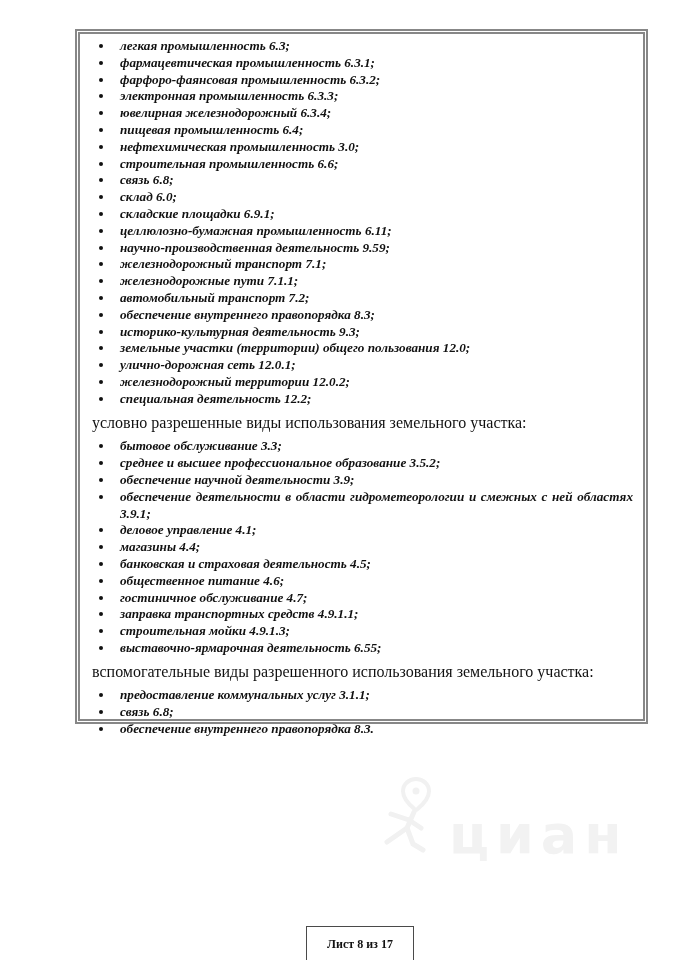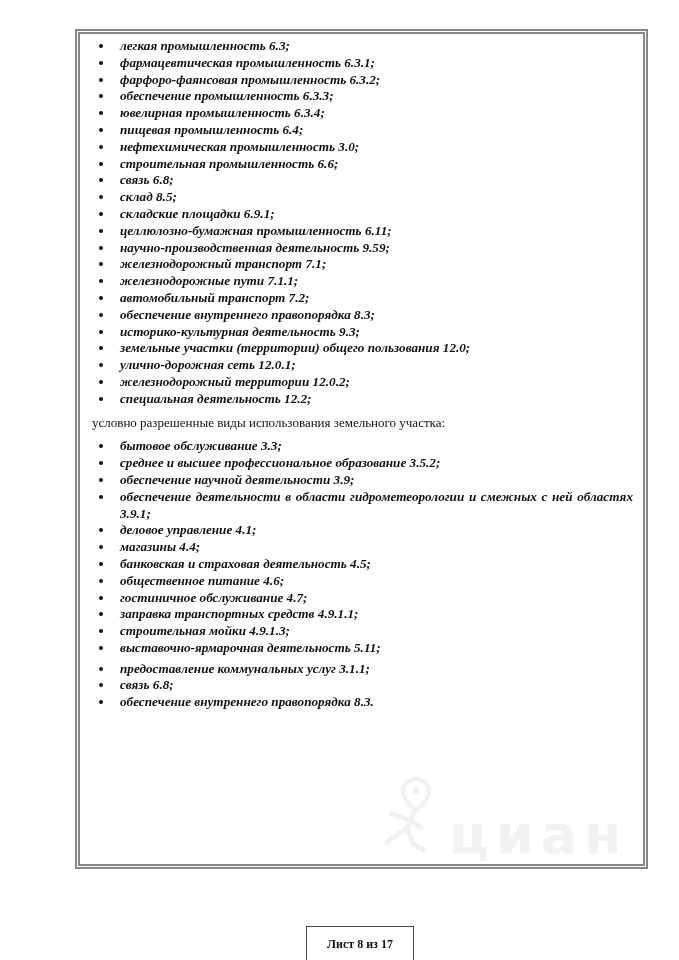--- a/index.html
+++ b/index.html
@@ -14,42 +14,42 @@
     background: #ffffff;
     font-family: "Liberation Serif", serif;
     color: #111111;
     overflow: hidden;
   }
   .frame {
     position: absolute;
     left: 75px;
     top: 29px;
     width: 573px;
-    height: 840px;
+    height: 695px;
     box-sizing: border-box;
     border: 5px double #878787;
     padding: 2px 10px 0 12px;
     background: transparent;
   }
   .blist {
     margin: 0;
     padding: 2px 0 2px 22px;
     list-style: disc;
   }
   .blist li {
     font-size: 13.2px;
     line-height: 16.8px;
     font-weight: bold;
     font-style: italic;
     text-align: justify;
     padding-left: 6px;
   }
   .para {
     margin: 5px 0 5px 0;
-    font-size: 13px;
+    font-size: 16px;
     line-height: 16.8px;
     font-weight: normal;
     font-style: normal;
   }
   .watermark {
     position: absolute;
     left: 383px;
     top: 776px;
     display: flex;
     align-items: flex-end;
@@ -86,27 +86,27 @@
 <body>
 
 <div class="page">
 
   <div class="frame">
 
     <ul class="blist">
         <li>легкая промышленность 6.3;</li>
         <li>фармацевтическая промышленность 6.3.1;</li>
         <li>фарфоро-фаянсовая промышленность 6.3.2;</li>
-        <li>обеспечение промышленность 6.3.3;</li>
-        <li>ювелирная промышленность 6.3.4;</li>
+        <li>электронная промышленность 6.3.3;</li>
+        <li>ювелирная железнодорожный 6.3.4;</li>
         <li>пищевая промышленность 6.4;</li>
         <li>нефтехимическая промышленность 3.0;</li>
         <li>строительная промышленность 6.6;</li>
         <li>связь 6.8;</li>
-        <li>склад 8.5;</li>
+        <li>склад 6.0;</li>
         <li>складские площадки 6.9.1;</li>
         <li>целлюлозно-бумажная промышленность 6.11;</li>
         <li>научно-производственная деятельность 9.59;</li>
         <li>железнодорожный транспорт 7.1;</li>
         <li>железнодорожные пути 7.1.1;</li>
         <li>автомобильный транспорт 7.2;</li>
         <li>обеспечение внутреннего правопорядка 8.3;</li>
         <li>историко-культурная деятельность 9.3;</li>
         <li>земельные участки (территории) общего пользования 12.0;</li>
         <li>улично-дорожная сеть 12.0.1;</li>
@@ -121,23 +121,24 @@
         <li>среднее и высшее профессиональное образование 3.5.2;</li>
         <li>обеспечение научной деятельности 3.9;</li>
         <li>обеспечение деятельности в области гидрометеорологии и смежных с ней областях 3.9.1;</li>
         <li>деловое управление 4.1;</li>
         <li>магазины 4.4;</li>
         <li>банковская и страховая деятельность 4.5;</li>
         <li>общественное питание 4.6;</li>
         <li>гостиничное обслуживание 4.7;</li>
         <li>заправка транспортных средств 4.9.1.1;</li>
         <li>строительная мойки 4.9.1.3;</li>
-        <li>выставочно-ярмарочная деятельность 5.11;</li>
+        <li>выставочно-ярмарочная деятельность 6.55;</li>
       </ul>
 
+    <p class="para">вспомогательные виды разрешенного использования земельного участка:</p>
 
     <ul class="blist">
         <li>предоставление коммунальных услуг 3.1.1;</li>
         <li>связь 6.8;</li>
         <li>обеспечение внутреннего правопорядка 8.3.</li>
       </ul>
 
   </div>
 
   <div class="watermark">

